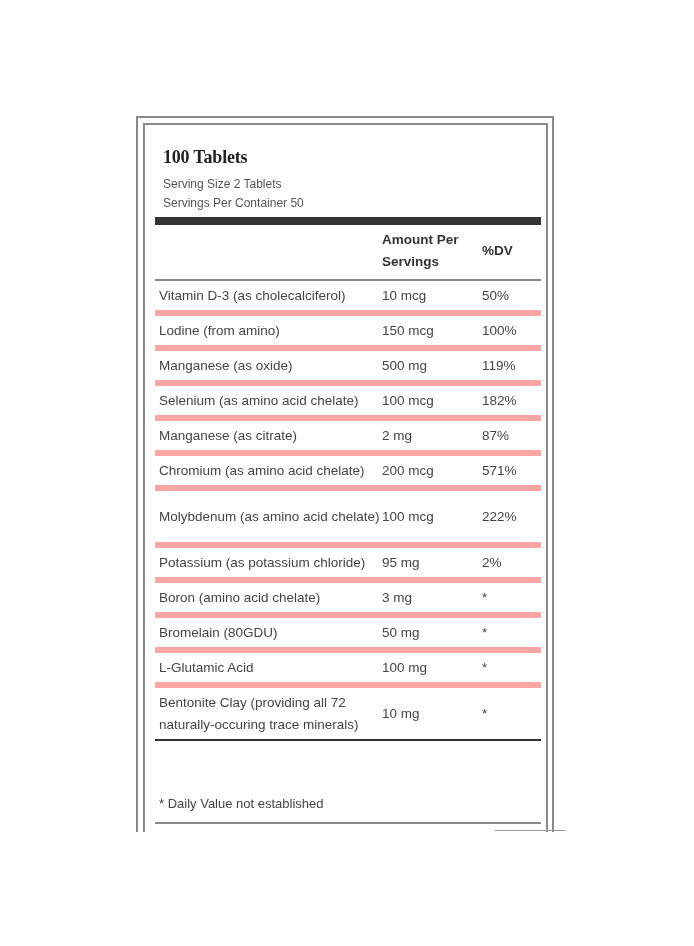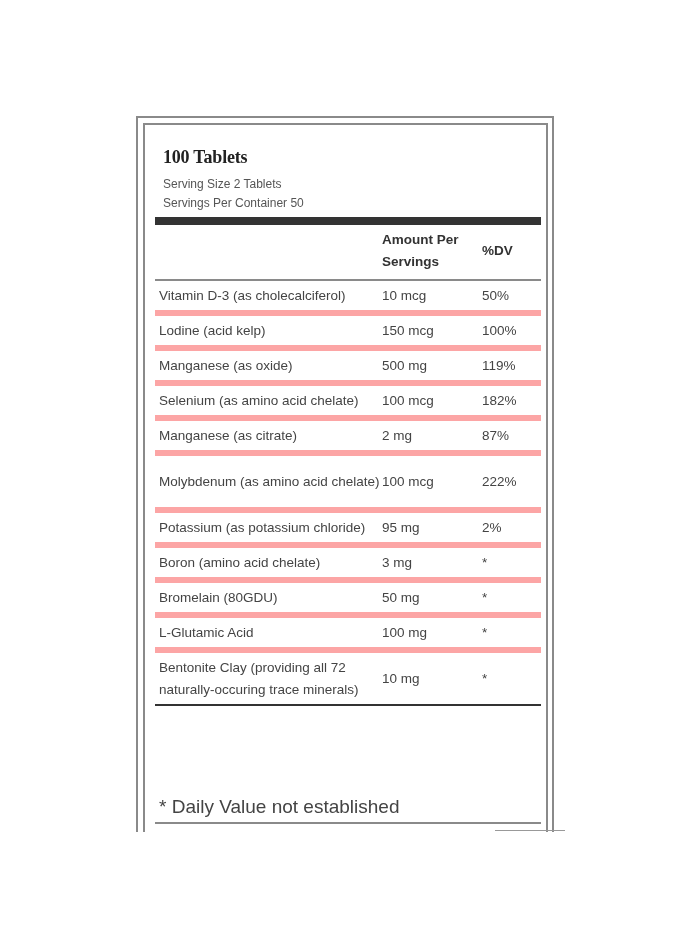--- a/index.html
+++ b/index.html
@@ -14,21 +14,21 @@
   .sub { position: absolute; left: 8px; font-size: 12px; color: #555; }
   .sub1 { top: 52px; } .sub2 { top: 71px; }
   .bar { position: absolute; left: 0; top: 92px; width: 386px; height: 8px; background: #333; }
   table { position: absolute; left: 0; top: 100px; width: 386px; border-collapse: collapse; font-size: 13.5px; color: #444; }
   th { text-align: left; font-weight: bold; color: #333; font-size: 13.5px; line-height: 22px; padding: 4px 0 6px 0; border-bottom: 2px solid #8a8a8a; vertical-align: middle; }
   td { padding: 0; height: 29px; line-height: 22px; border-bottom: 6px solid #fca5a5; vertical-align: middle; }
   td.n { padding-left: 4px; width: 223px; }
   td.a { width: 100px; }
   tr.tall td { height: 51px; }
   tr.last td { border-bottom: 2px solid #333; }
-  .footnote { position: absolute; left: 4px; font-size: 19px; color: #444; }
+  .footnote { position: absolute; left: 4px; font-size: 13px; color: #444; }
   .foot-line { position: absolute; left: 0; width: 386px; height: 2px; background: #8a8a8a; }
   .next-head { position: absolute; left: 4px; font-size: 18px; font-weight: bold; color: #222; }
   .edge-line { position: absolute; left: 495px; top: 830px; width: 70px; height: 1px; background: #999; }
 </style>
 </head>
 <body>
 
 <div class="frame-outer"></div>
 <div class="frame-inner">
   <div class="content">
@@ -45,38 +45,43 @@
           <th>%DV</th>
         </tr>
       </thead>
       <tbody>
         <tr>
             <td class="n">Vitamin D-3 (as cholecalciferol)</td>
             <td class="a">10 mcg</td>
             <td>50%</td>
           </tr>
         <tr>
-            <td class="n">Lodine (acid kelp)</td>
+            <td class="n">Lodine (from amino)</td>
             <td class="a">150 mcg</td>
             <td>100%</td>
           </tr>
         <tr>
             <td class="n">Manganese (as oxide)</td>
             <td class="a">500 mg</td>
             <td>119%</td>
           </tr>
         <tr>
             <td class="n">Selenium (as amino acid chelate)</td>
             <td class="a">100 mcg</td>
             <td>182%</td>
           </tr>
         <tr>
             <td class="n">Manganese (as citrate)</td>
             <td class="a">2 mg</td>
             <td>87%</td>
+          </tr>
+        <tr>
+            <td class="n">Chromium (as amino acid chelate)</td>
+            <td class="a">200 mcg</td>
+            <td>571%</td>
           </tr>
         <tr class="tall">
             <td class="n">Molybdenum (as amino acid chelate)</td>
             <td class="a">100 mcg</td>
             <td>222%</td>
           </tr>
         <tr>
             <td class="n">Potassium (as potassium chloride)</td>
             <td class="a">95 mg</td>
             <td>2%</td>

